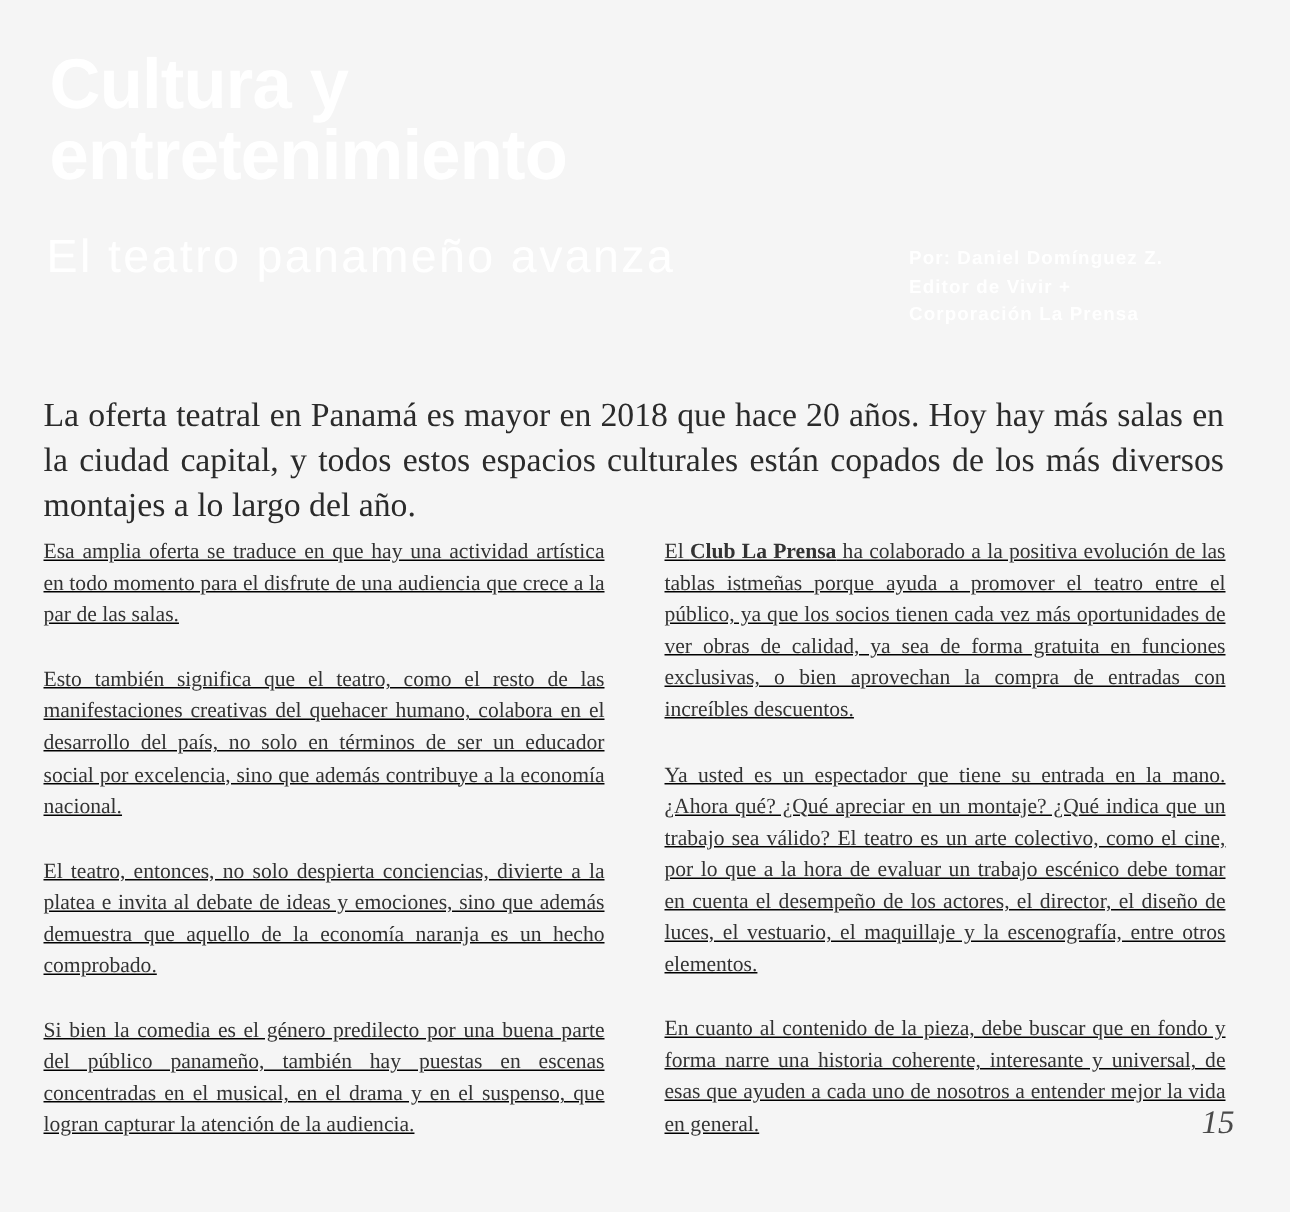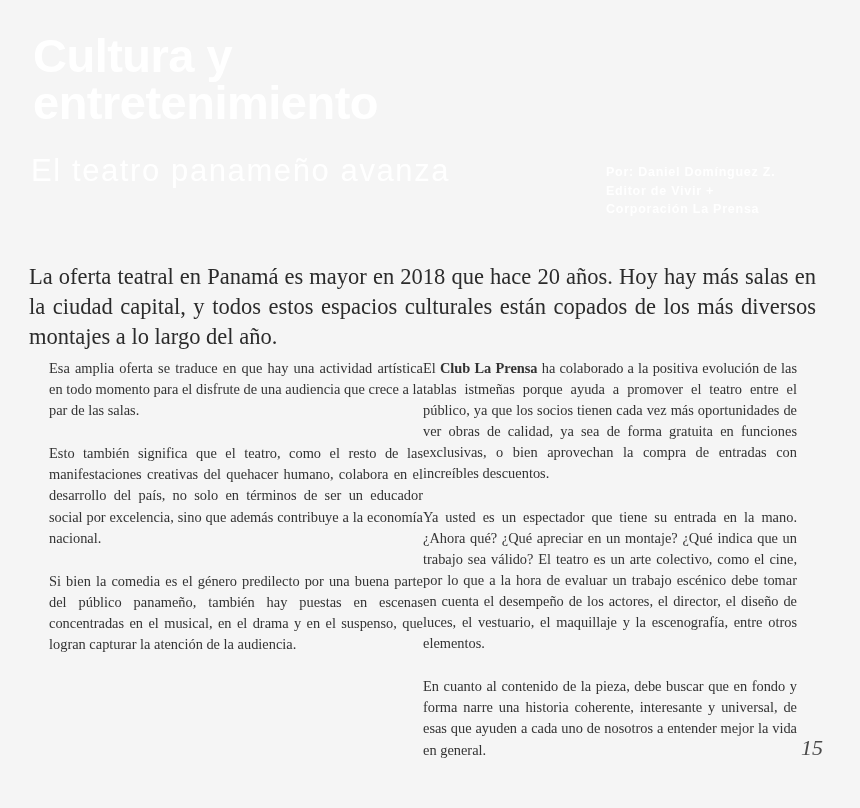--- a/index.html
+++ b/index.html
@@ -88,21 +88,22 @@
     text-justify: inter-word;
   }
 
   
   .columns {
     position: absolute;
     left: 29px;
     top: 358px;
     width: 788px;
     display: flex;
-    justify-content: center;
+    justify-content: space-between;
+    text-decoration: underline;
   }
   .column {
     width: 374px;
   }
   .column p {
     margin: 0 0 22px 0;
     font-family: "Liberation Serif", serif;
     font-size: 14.4px;
     line-height: 21.1px;
     color: #333333;
@@ -144,20 +145,21 @@
     </div>
   </div>
 
   <p class="lead">La oferta teatral en Panamá es mayor en 2018 que hace 20 años. Hoy hay más salas en la ciudad capital, y todos estos espacios culturales están copados de los más diversos montajes a lo largo del año.</p>
 
   <div class="columns">
 
     <div class="column">
       <p>Esa amplia oferta se traduce en que hay una actividad artística en todo momento para el disfrute de una audiencia que crece a la par de las salas.</p>
       <p>Esto también significa que el teatro, como el resto de las manifestaciones creativas del quehacer humano, colabora en el desarrollo del país, no solo en términos de ser un educador social por excelencia, sino que además contribuye a la economía nacional.</p>
+      <p>El teatro, entonces, no solo despierta conciencias, divierte a la platea e invita al debate de ideas y emociones, sino que además demuestra que aquello de la economía naranja es un hecho comprobado.</p>
       <p>Si bien la comedia es el género predilecto por una buena parte del público panameño, también hay puestas en escenas concentradas en el musical, en el drama y en el suspenso, que logran capturar la atención de la audiencia.</p>
     </div>
 
     <div class="column">
       <p>
         <span>El </span><b>Club La Prensa</b><span> ha colaborado a la positiva evolución de las tablas istmeñas porque ayuda a promover el teatro entre el público, ya que los socios tienen cada vez más oportunidades de ver obras de calidad, ya sea de forma gratuita en funciones exclusivas, o bien aprovechan la compra de entradas con increíbles descuentos.</span>
       </p>
       <p>Ya usted es un espectador que tiene su entrada en la mano. ¿Ahora qué? ¿Qué apreciar en un montaje? ¿Qué indica que un trabajo sea válido? El teatro es un arte colectivo, como el cine, por lo que a la hora de evaluar un trabajo escénico debe tomar en cuenta el desempeño de los actores, el director, el diseño de luces, el vestuario, el maquillaje y la escenografía, entre otros elementos.</p>
       <p>En cuanto al contenido de la pieza, debe buscar que en fondo y forma narre una historia coherente, interesante y universal, de esas que ayuden a cada uno de nosotros a entender mejor la vida en general.</p>
     </div>

